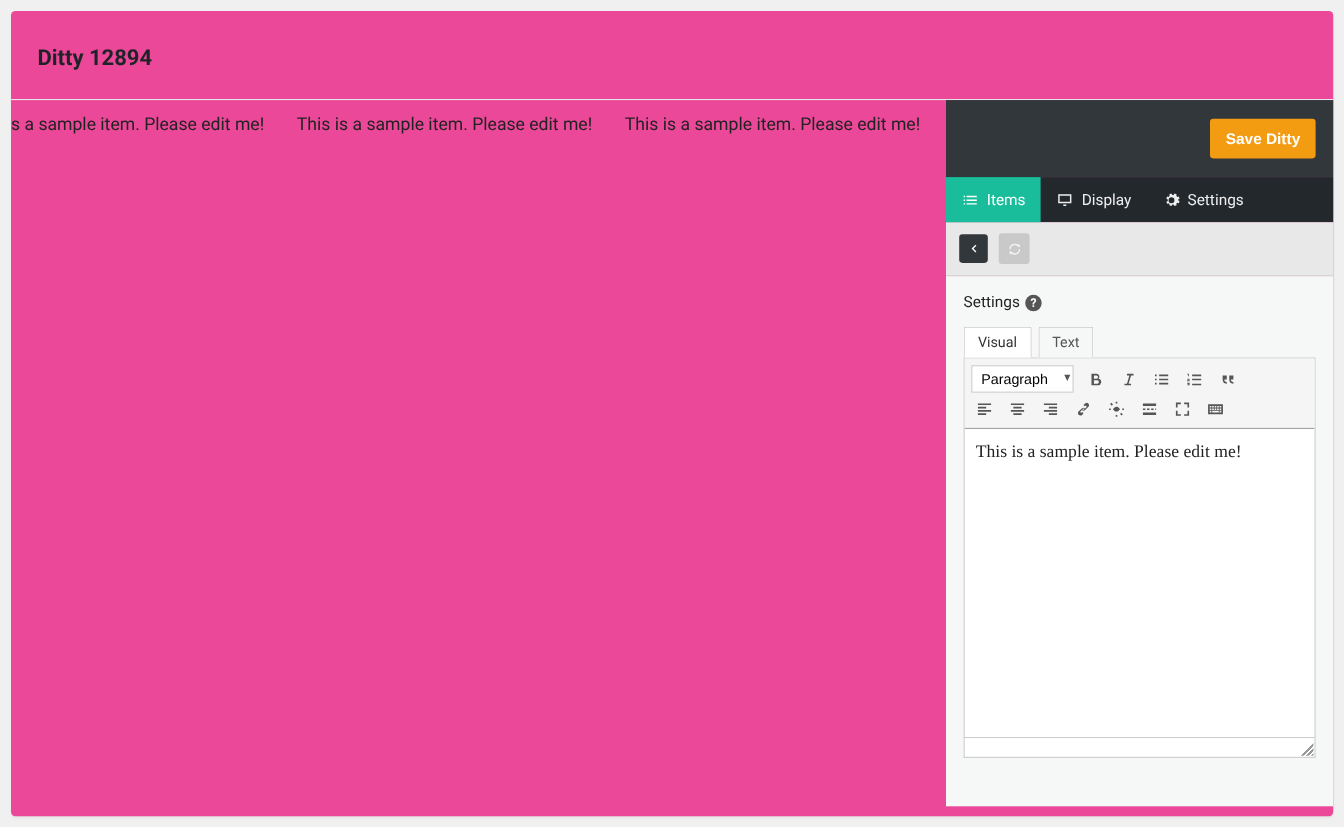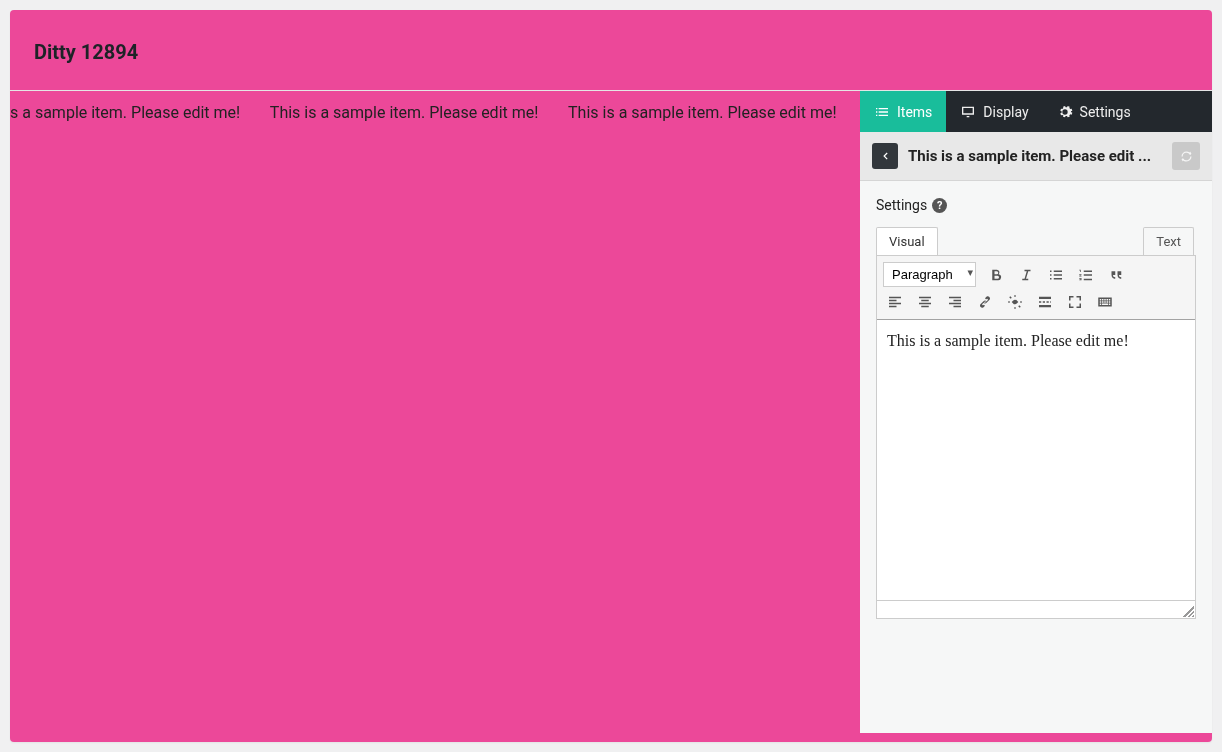--- a/index.html
+++ b/index.html
@@ -157,21 +157,21 @@
     color: #fff;
     font-size: 11px;
     font-weight: 700;
     display: inline-flex;
     align-items: center;
     justify-content: center;
   }
 
   .editor-tabs {
     display: flex;
-    justify-content: space-between;
+    justify-content: flex-start;
     gap: 6px;
     padding-right: 2px;
   }
   .etab {
     background: #f6f7f7;
     border: 1px solid #ccc;
     border-bottom: none;
     padding: 6px 12px;
     font-size: 13px;
     color: #555;
@@ -264,20 +264,23 @@
 
     <div class="ticker">
       <span>s a sample item. Please edit me!</span>
       <span>This is a sample item. Please edit me!</span>
       <span>This is a sample item. Please edit me!</span>
       <span>Th</span>
     </div>
 
     <div class="panel">
 
+      <div class="panel-top">
+        <button class="save-btn">Save Ditty</button>
+      </div>
 
       <div class="tabs">
         <div class="tab active">
           <svg viewBox="0 0 24 24">
               <path d="M3 6h2v2H3V6zm4 0h14v2H7V6zM3 11h2v2H3v-2zm4 0h14v2H7v-2zM3 16h2v2H3v-2zm4 0h14v2H7v-2z"></path>
             </svg>
           <span>Items</span>
         </div>
         <div class="tab">
           <svg viewBox="0 0 24 24">
@@ -292,21 +295,20 @@
           <span>Settings</span>
         </div>
       </div>
 
       <div class="crumb">
         <div class="back-btn">
           <svg viewBox="0 0 24 24">
               <path d="M15 6l-6 6 6 6 1.5-1.5L12 12l4.5-4.5z"></path>
             </svg>
         </div>
-        <div class="crumb-text">This is a sample item. Please edit ...</div>
         <div class="refresh-btn">
           <svg viewBox="0 0 24 24">
               <path d="M12 4a8 8 0 017.4 5h-2.2A6 6 0 006 12H4a8 8 0 018-8zm0 16a8 8 0 01-7.4-5h2.2A6 6 0 0018 12h2a8 8 0 01-8 8zM18 4l2 4h-4l2-4zM6 20l-2-4h4l-2 4z"></path>
             </svg>
         </div>
       </div>
 
       <div class="content-area">
         <div class="field-label">
           <span>Settings</span>

